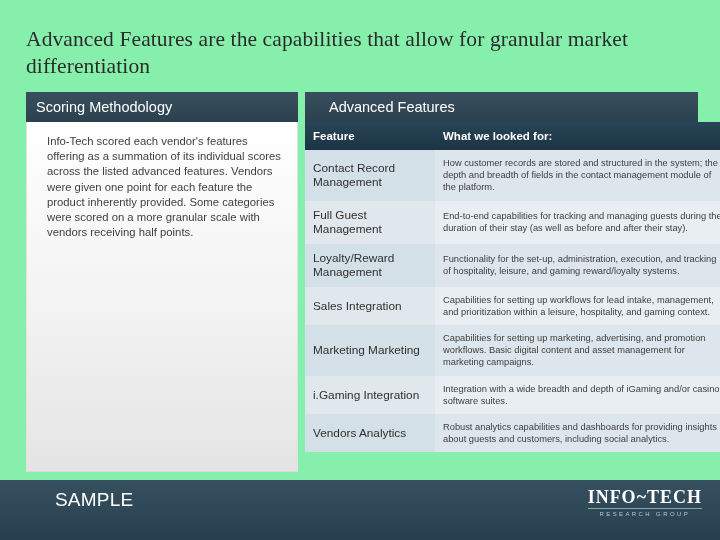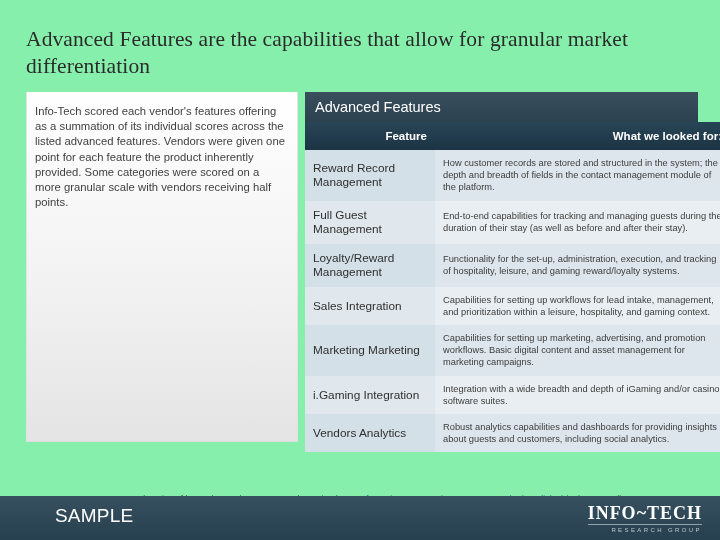--- a/index.html
+++ b/index.html
@@ -52,21 +52,21 @@
     padding-left: 10px;
     box-sizing: border-box;
     font-family: "Liberation Sans", sans-serif;
   }
   .left-body {
     background: linear-gradient(to bottom, #ffffff 0%, #f2f2f2 55%, #e4e4e4 100%);
     border-left: 1px solid #e2e2e2;
     border-right: 1px solid #e2e2e2;
     border-bottom: 1px solid #dcdcdc;
     height: 350px;
-    padding: 12px 12px 0 8px;
+    padding: 12px 12px 0 20px;
     box-sizing: border-box;
   }
   .left-body p {
     margin: 0;
     font-size: 11.3px;
     line-height: 15.2px;
     color: #3f3f3f;
   }
 
   
@@ -76,36 +76,36 @@
     top: 92px;
     width: 393px;
   }
   .right-header {
     height: 30px;
     background: linear-gradient(to bottom, #3a4f5e 0%, #2c4150 100%);
     color: #ffffff;
     font-size: 14.5px;
     display: flex;
     align-items: center;
-    padding-left: 10px;
+    padding-left: 24px;
     box-sizing: border-box;
   }
   table.features {
     border-collapse: collapse;
     width: 393px;
     table-layout: fixed;
     margin-top: 0;
   }
   table.features th {
     background: #1f3b4d;
     background: linear-gradient(to bottom, #274556 0%, #1c3444 100%);
     color: #ffffff;
     font-size: 11.5px;
     font-weight: bold;
-    text-align: right;
+    text-align: left;
     padding: 8px 8px;
     vertical-align: middle;
   }
   table.features th.col-feature { width: 114px; }
   table.features th.col-looked { width: 279px; }
 
   table.features td {
     vertical-align: middle;
     padding: 7px 8px;
     box-sizing: border-box;
@@ -139,21 +139,21 @@
     color: #3b5fa0;
     text-decoration: underline;
   }
 
   
   .footer {
     position: absolute;
     left: 0;
     bottom: 0;
     width: 720px;
-    height: 44px;
+    height: 60px;
     background: #2e4453;
     background: linear-gradient(to bottom, #36505f 0%, #27404f 100%);
   }
   .sample {
     position: absolute;
     left: 55px;
     top: 9px;
     font-size: 19px;
     color: #ffffff;
     font-family: "Liberation Sans", sans-serif;
@@ -165,21 +165,21 @@
     top: 14px;
     font-size: 11.5px;
     font-weight: bold;
     color: #5ec8b8;
     text-decoration: underline;
   }
   .logo {
     position: absolute;
     right: 18px;
     top: 8px;
-    text-align: right;
+    text-align: center;
     color: #ffffff;
   }
   .logo .logo-main {
     font-family: "Liberation Serif", serif;
     font-size: 18px;
     letter-spacing: 1px;
     font-weight: bold;
     line-height: 18px;
   }
   .logo .logo-sub {
@@ -195,37 +195,38 @@
   }
 </style>
 </head>
 <body>
 
 <div class="slide">
 
   <div class="title">Advanced Features are the capabilities that allow for granular market differentiation</div>
 
   <div class="left-col">
+    <div class="left-header">Scoring Methodology</div>
     <div class="left-body">
       <p>Info-Tech scored each vendor's features offering as a summation of its individual scores across the listed advanced features. Vendors were given one point for each feature the product inherently provided. Some categories were scored on a more granular scale with vendors receiving half points.</p>
     </div>
   </div>
 
   <div class="right-col">
     <div class="right-header">Advanced Features</div>
     <table class="features">
       <thead>
         <tr>
           <th class="col-feature">Feature</th>
           <th class="col-looked">What we looked for:</th>
         </tr>
       </thead>
       <tbody>
         <tr class="row-a">
-          <td class="feature-name">Reward Record Management</td>
+          <td class="feature-name">Contact Record Management</td>
           <td class="feature-desc">How customer records are stored and structured in the system; the depth and breadth of fields in the contact management module of the platform.</td>
         </tr>
         <tr class="row-b">
           <td class="feature-name">Full Guest Management</td>
           <td class="feature-desc">End-to-end capabilities for tracking and managing guests during the duration of their stay (as well as before and after their stay).</td>
         </tr>
         <tr class="row-a">
           <td class="feature-name">Loyalty/Reward Management</td>
           <td class="feature-desc">Functionality for the set-up, administration, execution, and tracking of hospitality, leisure, and gaming reward/loyalty systems.</td>
         </tr>

